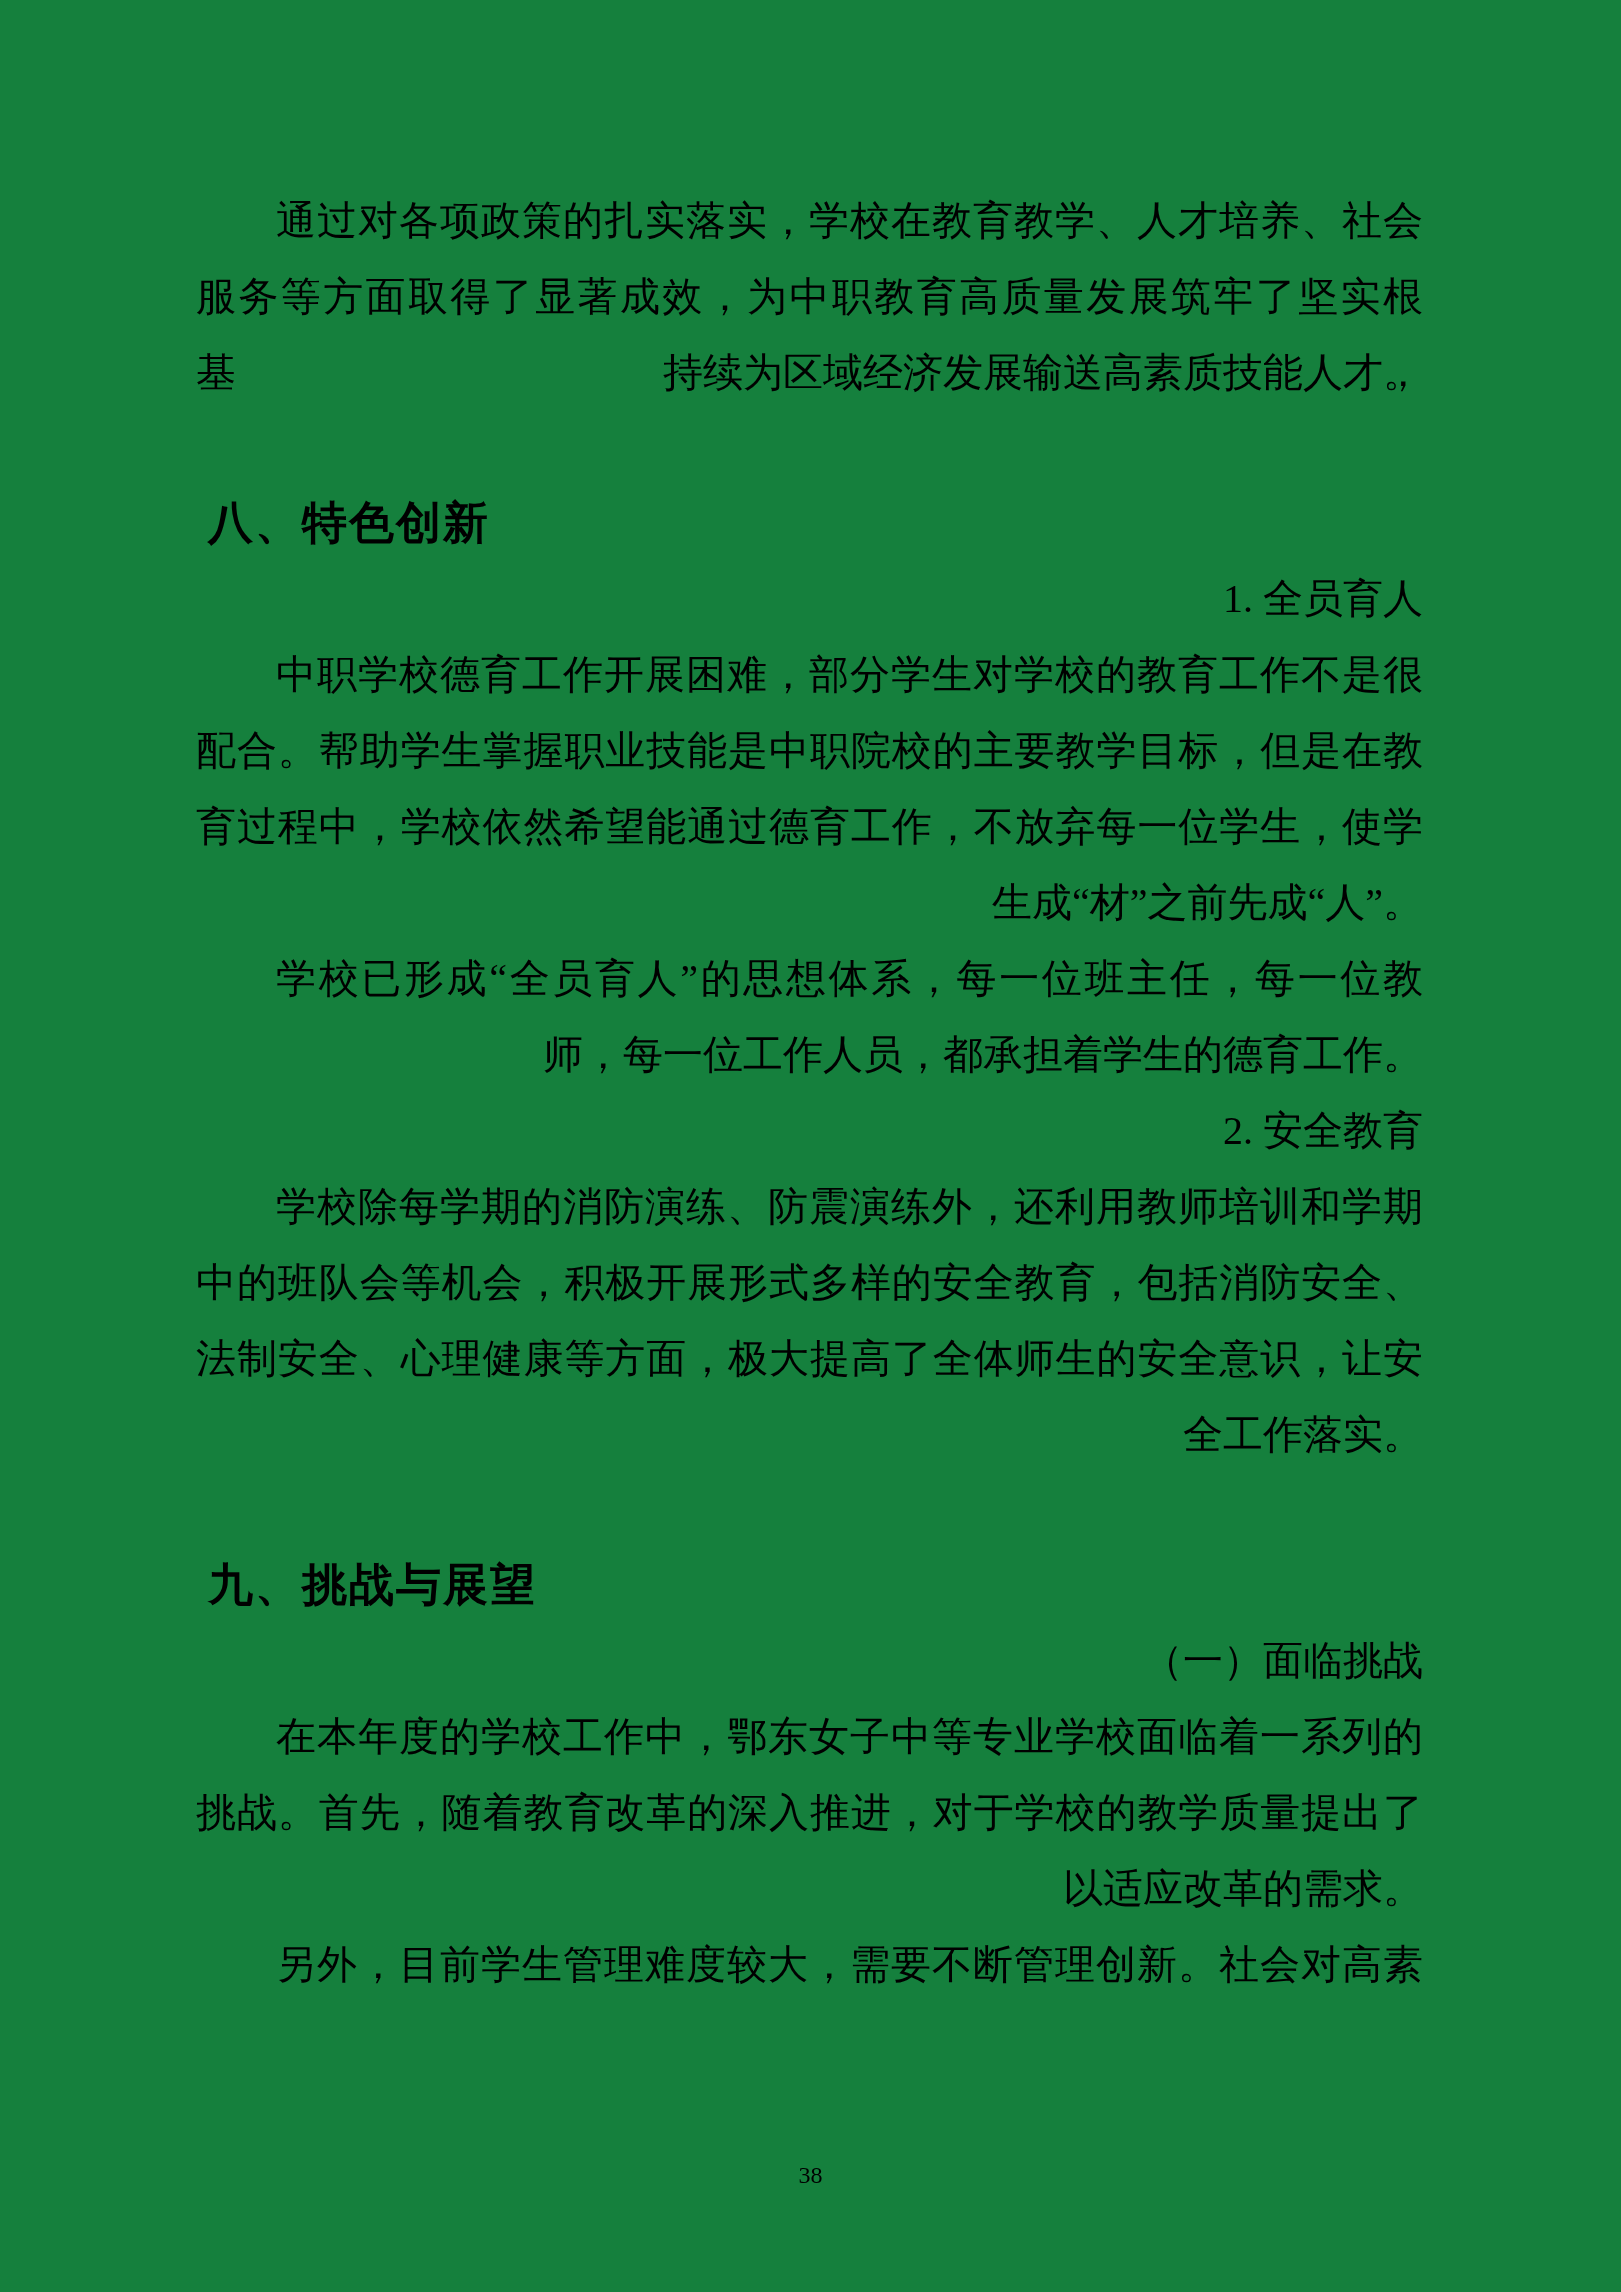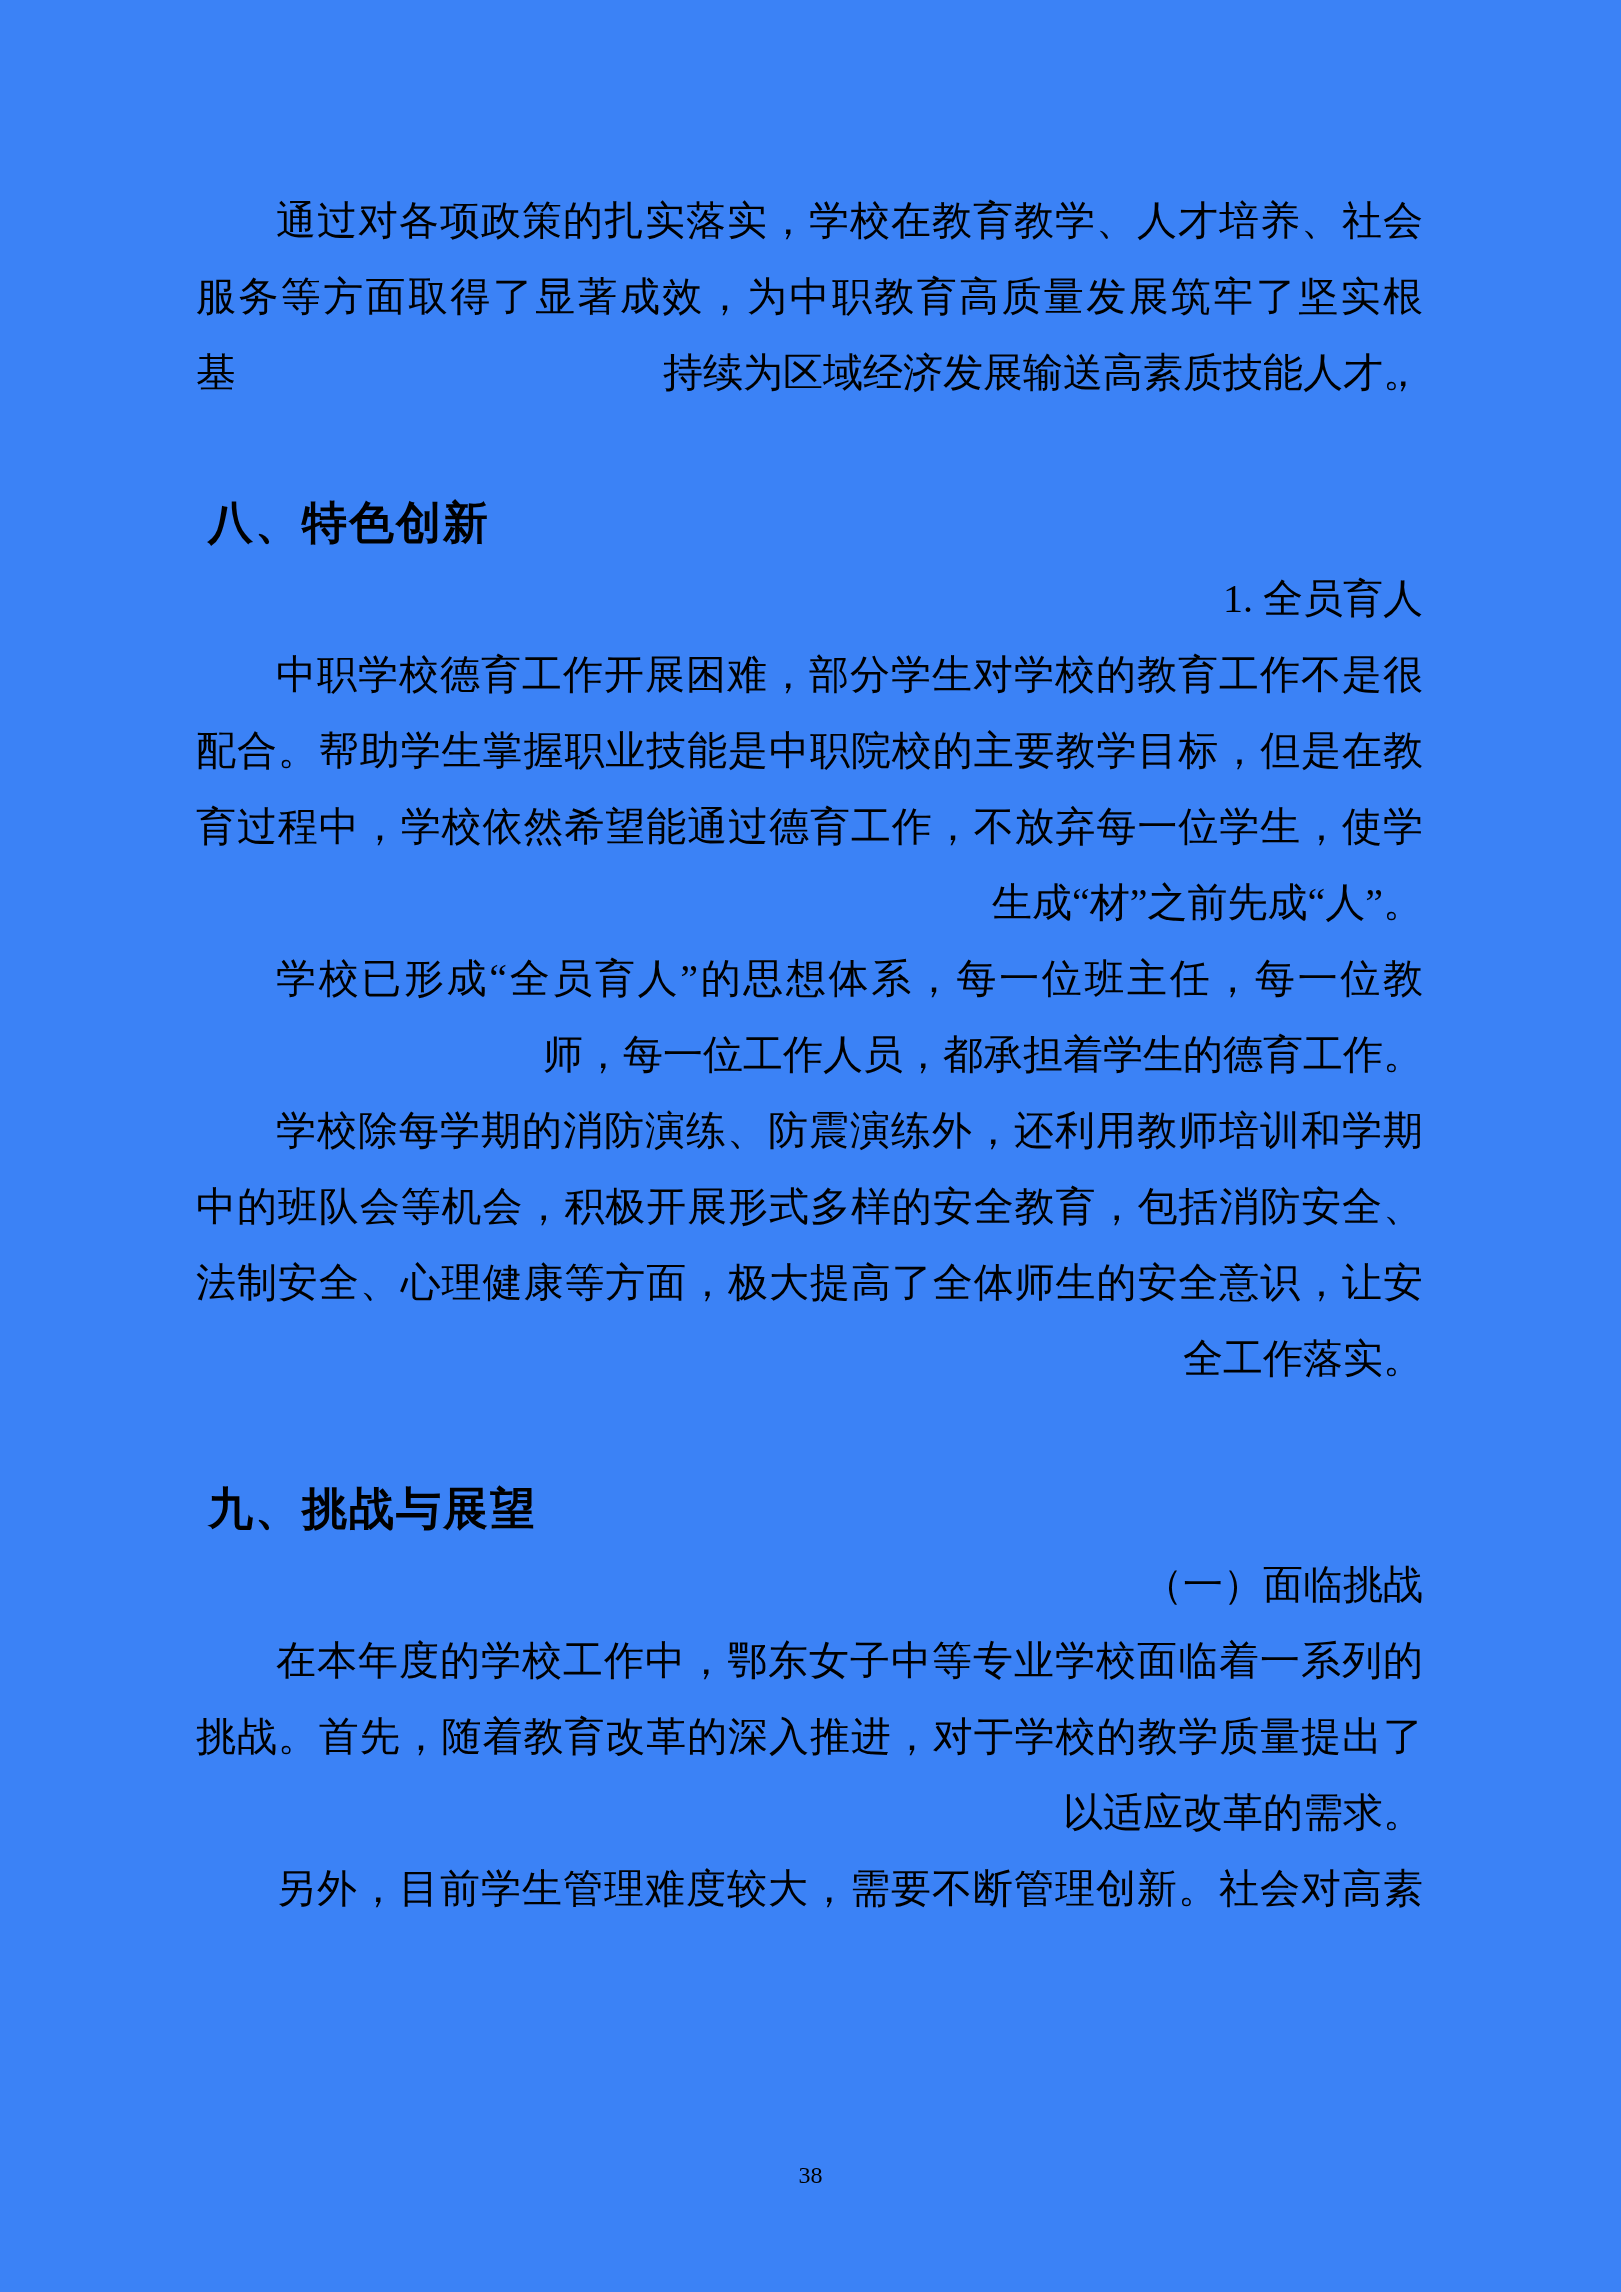--- a/index.html
+++ b/index.html
@@ -4,21 +4,21 @@
 <style>
   html, body {
     margin: 0;
     padding: 0;
     background: #e8e8e8;
   }
   .page {
     position: relative;
     width: 1621px;
     height: 2293px;
-    background: #3b82f6;
+    background: #15803d;
     color: #000000;
     font-family: "Liberation Serif", "DejaVu Serif", serif;
     overflow: hidden;
   }
   .content {
     position: absolute;
     left: 196px;
     top: 183px;
     width: 1227px;
   }
@@ -74,20 +74,21 @@
     <div class="ln ind">1. 全员育人</div>
 
     <div class="ln ind jf">中职学校德育工作开展困难，部分学生对学校的教育工作不是很</div>
     <div class="ln jf">配合。帮助学生掌握职业技能是中职院校的主要教学目标，但是在教</div>
     <div class="ln jf">育过程中，学校依然希望能通过德育工作，不放弃每一位学生，使学</div>
     <div class="ln">生成“材”之前先成“人”。</div>
 
     <div class="ln ind jf">学校已形成“全员育人”的思想体系，每一位班主任，每一位教</div>
     <div class="ln">师，每一位工作人员，都承担着学生的德育工作。</div>
 
+    <div class="ln ind">2. 安全教育</div>
 
     <div class="ln ind jf">学校除每学期的消防演练、防震演练外，还利用教师培训和学期</div>
     <div class="ln jf">中的班队会等机会，积极开展形式多样的安全教育，包括消防安全、</div>
     <div class="ln jf">法制安全、心理健康等方面，极大提高了全体师生的安全意识，让安</div>
     <div class="ln">全工作落实。</div>
 
     <div class="heading">九、挑战与展望</div>
 
     <div class="ln ind">（一）面临挑战</div>
 

